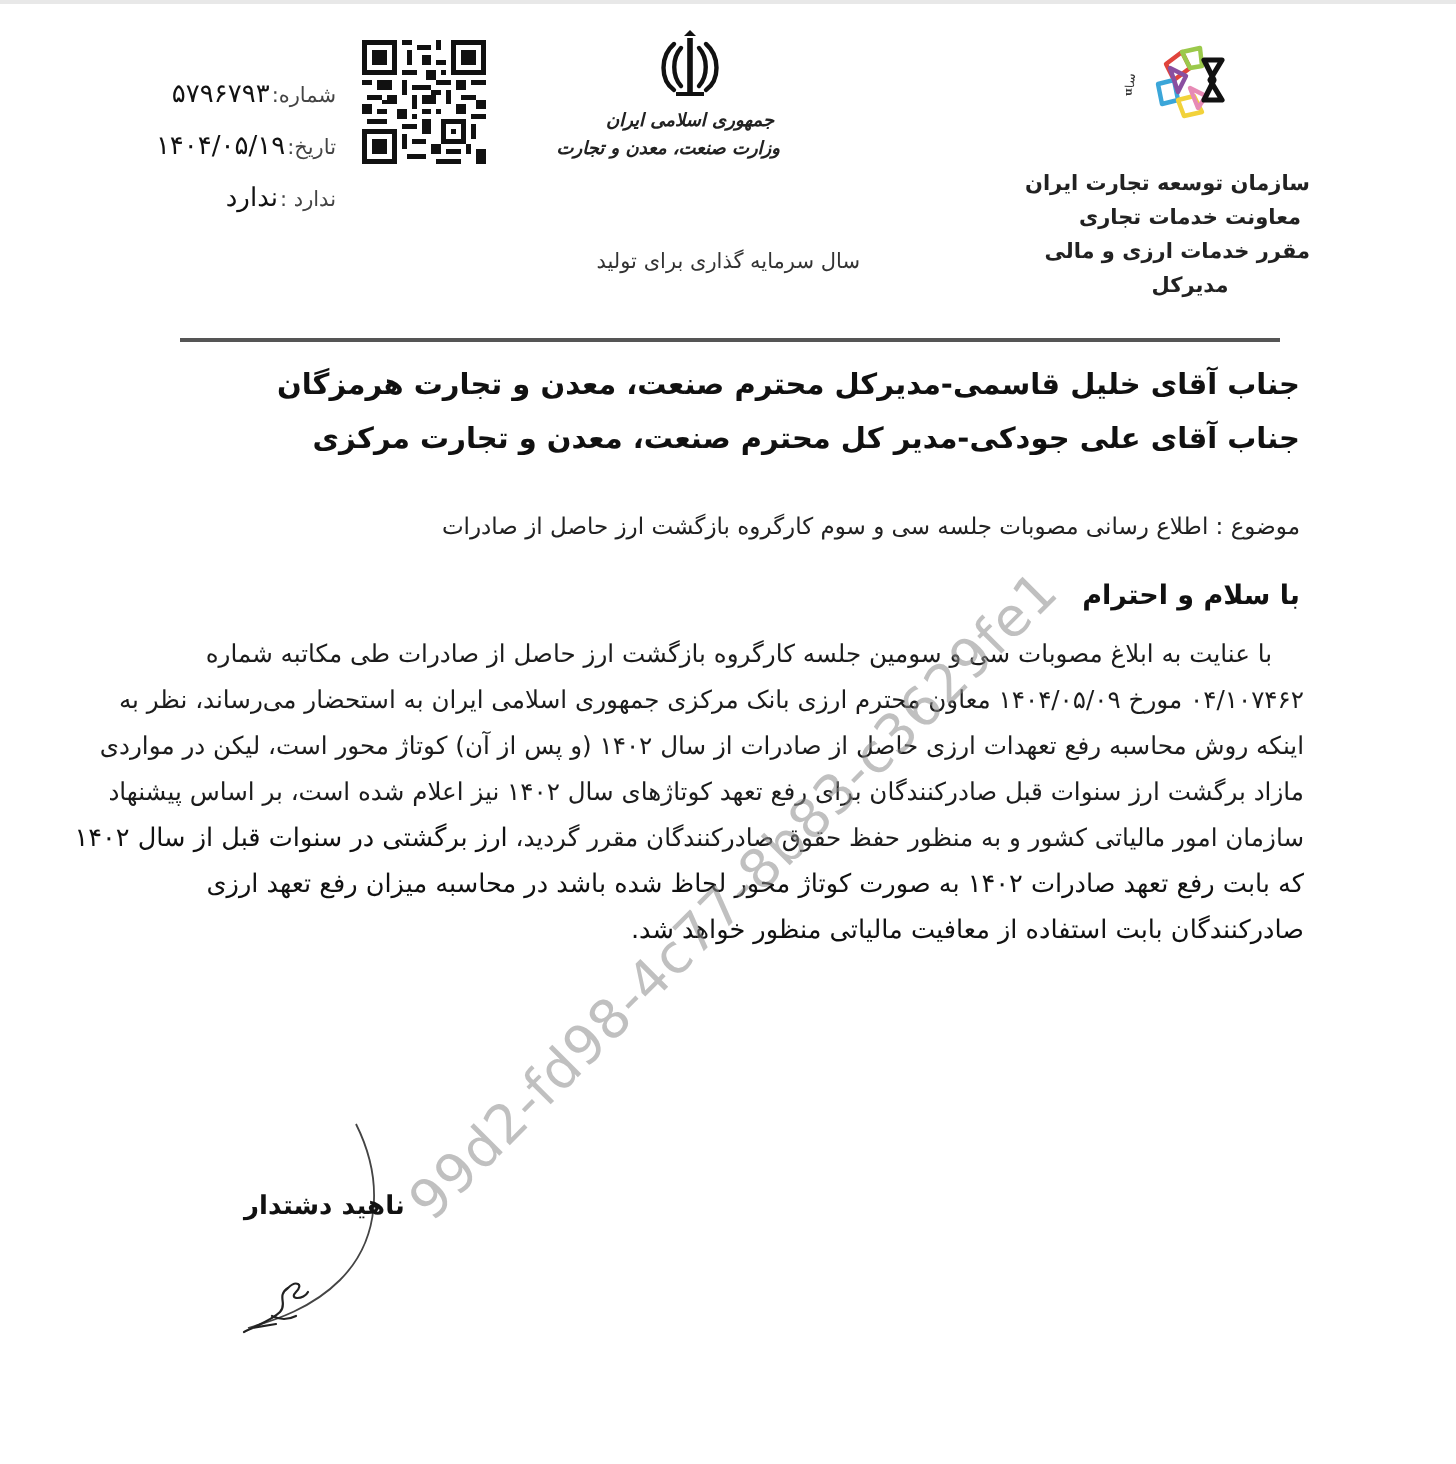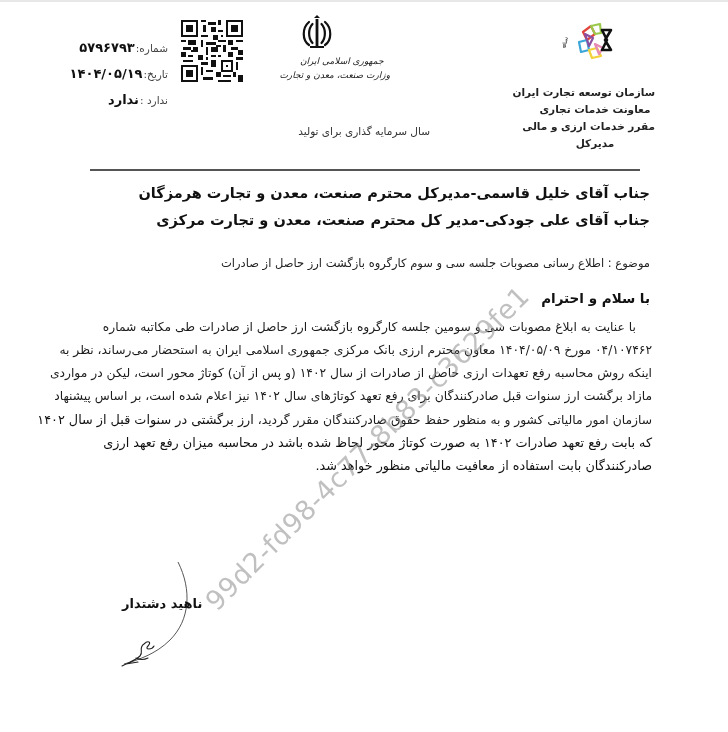--- a/index.html
+++ b/index.html
@@ -35,40 +35,41 @@
       align-items: baseline;
       height: 26px;
       white-space: nowrap;
     }
     .meta-label {
       color: #444;
       font-size: 10.5px;
       margin-left: 1px;
     }
     .meta-value {
-      font-weight: bold;
+      font-weight: normal;
       font-size: 13px;
       color: #111;
     }
     
     .qr {
       position: absolute;
       left: 181px;
       top: 20px;
       width: 62px;
       height: 62px;
     }
     
     .emblem-block {
       position: absolute;
       left: 300px;
       top: 14px;
       width: 90px;
-      text-align: left;
-      direction: rtl;
+      text-align: center;
+      direction: rtl;
+      font-weight: bold;
     }
     .emblem {
       width: 34px;
       height: 36px;
       margin: 0 auto;
     }
     .ministry-line {
       font-family: "DejaVu Serif", serif;
       font-style: italic;
       font-size: 9px;

